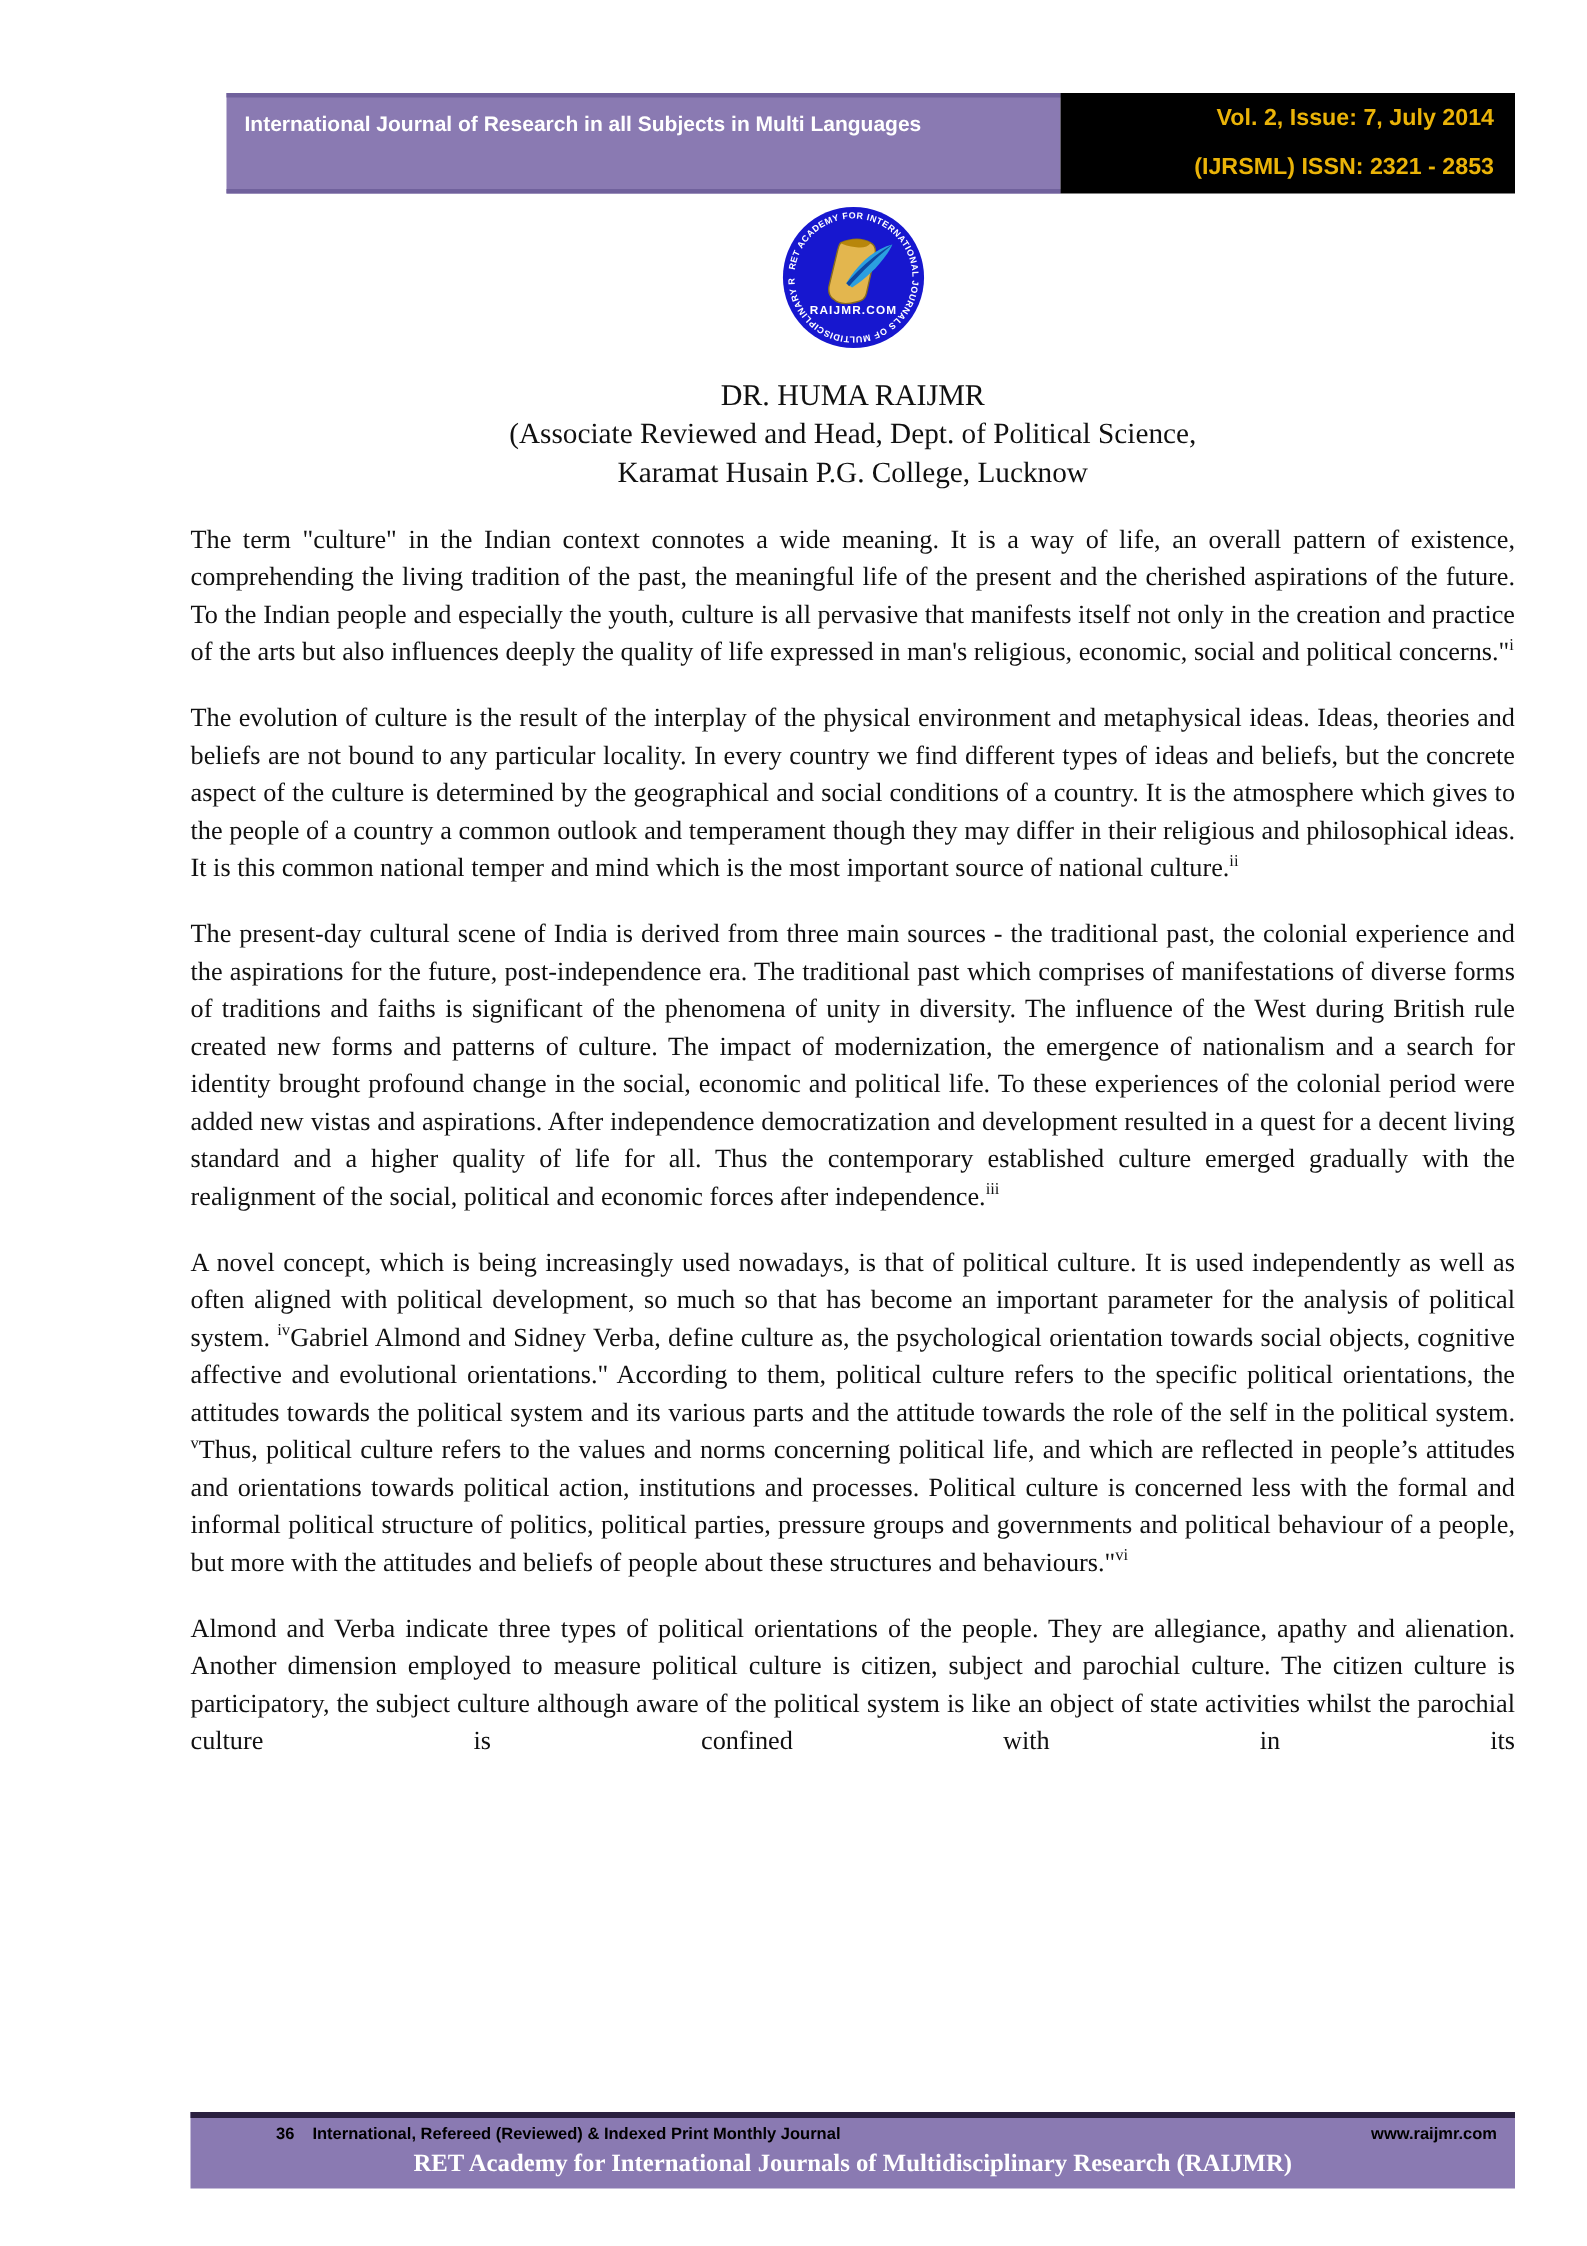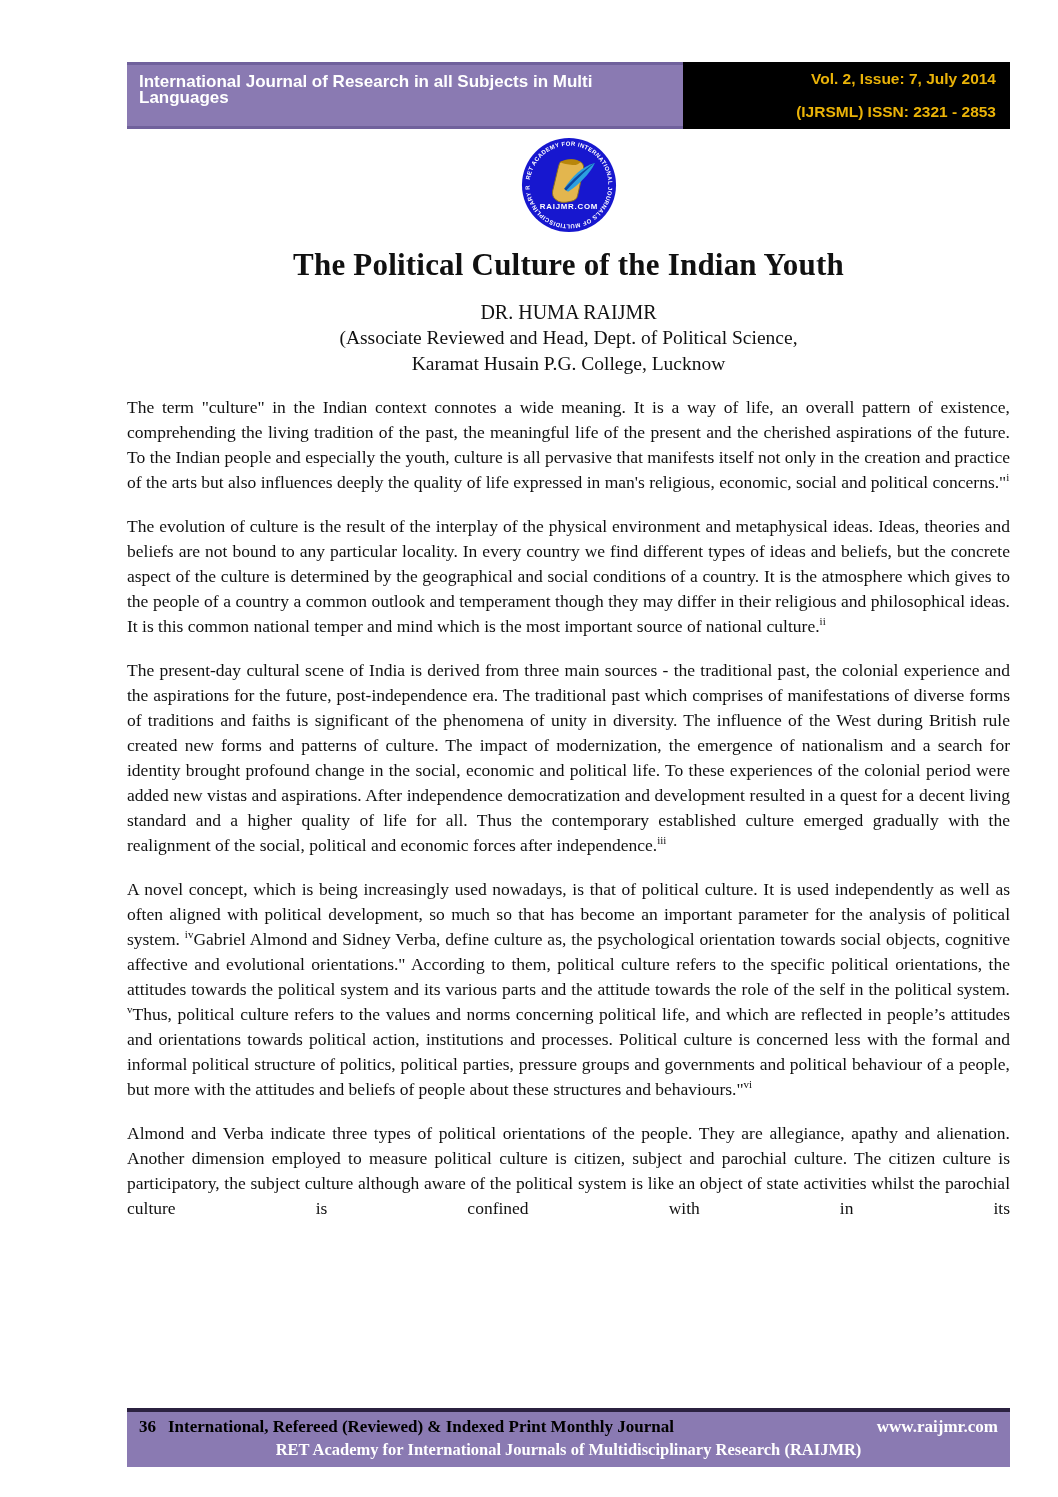--- a/index.html
+++ b/index.html
@@ -20,23 +20,24 @@
   .header-bar { display: flex; width: 883px; margin-left: 127px; }
   .header-left {
     flex: 0 0 556px;
     box-sizing: border-box;
     background: var(--purple, #8a7ab2);
     border-top: 3px solid #70619c;
     border-bottom: 3px solid #70619c;
     color: #ffffff;
     font-family: "Liberation Sans", sans-serif;
     font-weight: bold;
-    font-size: 17px;
+    font-size: 14px;
     padding: 9px 0 9px 12px;
     line-height: 16px;
+    margin-left: 24px;
   }
   .header-right {
     flex: 1;
     box-sizing: border-box;
     background: #000000;
     color: #eab308;
     font-family: "Liberation Sans", sans-serif;
     font-weight: bold;
     font-size: 15.5px;
     text-align: right;
@@ -77,27 +78,28 @@
     left: 127px;
     width: 883px;
     box-sizing: border-box;
     background: var(--purple, #8a7ab2);
     border-top: 4px solid #2b2140;
     padding: 5px 12px 7px 12px;
   }
   .footer-line1 {
     display: flex;
     align-items: baseline;
-    font-family: Liberation Serif, serif;
+    font-family: Liberation Sans, sans-serif;
     font-weight: bold;
-    font-size: 17px;
+    font-size: 11px;
+    margin-left: 45px;
   }
   .footer-page-num { color: #000000; margin-right: 12px; }
   .footer-left-text { color: #000000; flex: 1; }
-  .footer-right-text { color: #ffffff; }
+  .footer-right-text { color: #000000; }
   .footer-line2 {
     text-align: center;
     color: #ffffff;
     font-family: "Liberation Serif", "DejaVu Serif", serif;
     font-weight: bold;
     font-size: 16.5px;
     margin-top: 3px;
   }
 </style>
 </head>
@@ -128,21 +130,20 @@
       <path d="M41,26 q12,-5 21,0 q4,2 3,8 l-6,27 q-1,5 -7,6 q-11,3 -16,-2 q-4,-3 -3,-9 l6,-25 q1,-4 2,-5 z" fill="#e3b64e" stroke="#8a6d1f" stroke-width="1"></path>
       <path d="M41,26 q12,-5 21,0 q-3,4 -10,3 q-8,-1 -11,-3 z" fill="#b8860b"></path>
 
       <path d="M45,54 C52,42 64,30 77,27 C72,38 60,50 49,57 Z" fill="#2b9fe0"></path>
       <path d="M45,54 C54,44 66,33 77,27 C66,36 55,47 47,56 Z" fill="#0d47a1"></path>
       <text x="50" y="75" text-anchor="middle" font-family="Liberation Sans, sans-serif" font-size="8.2" font-weight="bold" fill="#ffffff" letter-spacing="0.8">RAIJMR.COM</text>
     </svg>
   </div>
 
   <div class="content-col">
-    <h1 class="article-title">The Political Culture of the Indian Youth</h1>
     <div class="author-block">
       <div class="author-name">DR. HUMA RAIJMR</div>
       <div>(Associate Reviewed and Head, Dept. of Political Science,</div>
       <div>Karamat Husain P.G. College, Lucknow</div>
     </div>
 
     <div class="article-body">
         <p>The term "culture" in the Indian context connotes a wide meaning. It is a way of life, an overall pattern of existence, comprehending the living tradition of the past, the meaningful life of the present and the cherished aspirations of the future. To the Indian people and especially the youth, culture is all pervasive that manifests itself not only in the creation and practice of the arts but also influences deeply the quality of life expressed in man's religious, economic, social and political concerns."<sup>i</sup></p>
         <p>The evolution of culture is the result of the interplay of the physical environment and metaphysical ideas. Ideas, theories and beliefs are not bound to any particular locality. In every country we find different types of ideas and beliefs, but the concrete aspect of the culture is determined by the geographical and social conditions of a country. It is the atmosphere which gives to the people of a country a common outlook and temperament though they may differ in their religious and philosophical ideas. It is this common national temper and mind which is the most important source of national culture.<sup>ii</sup></p>
         <p>The present-day cultural scene of India is derived from three main sources - the traditional past, the colonial experience and the aspirations for the future, post-independence era. The traditional past which comprises of manifestations of diverse forms of traditions and faiths is significant of the phenomena of unity in diversity. The influence of the West during British rule created new forms and patterns of culture. The impact of modernization, the emergence of nationalism and a search for identity brought profound change in the social, economic and political life. To these experiences of the colonial period were added new vistas and aspirations. After independence democratization and development resulted in a quest for a decent living standard and a higher quality of life for all. Thus the contemporary established culture emerged gradually with the realignment of the social, political and economic forces after independence.<sup>iii</sup></p>

